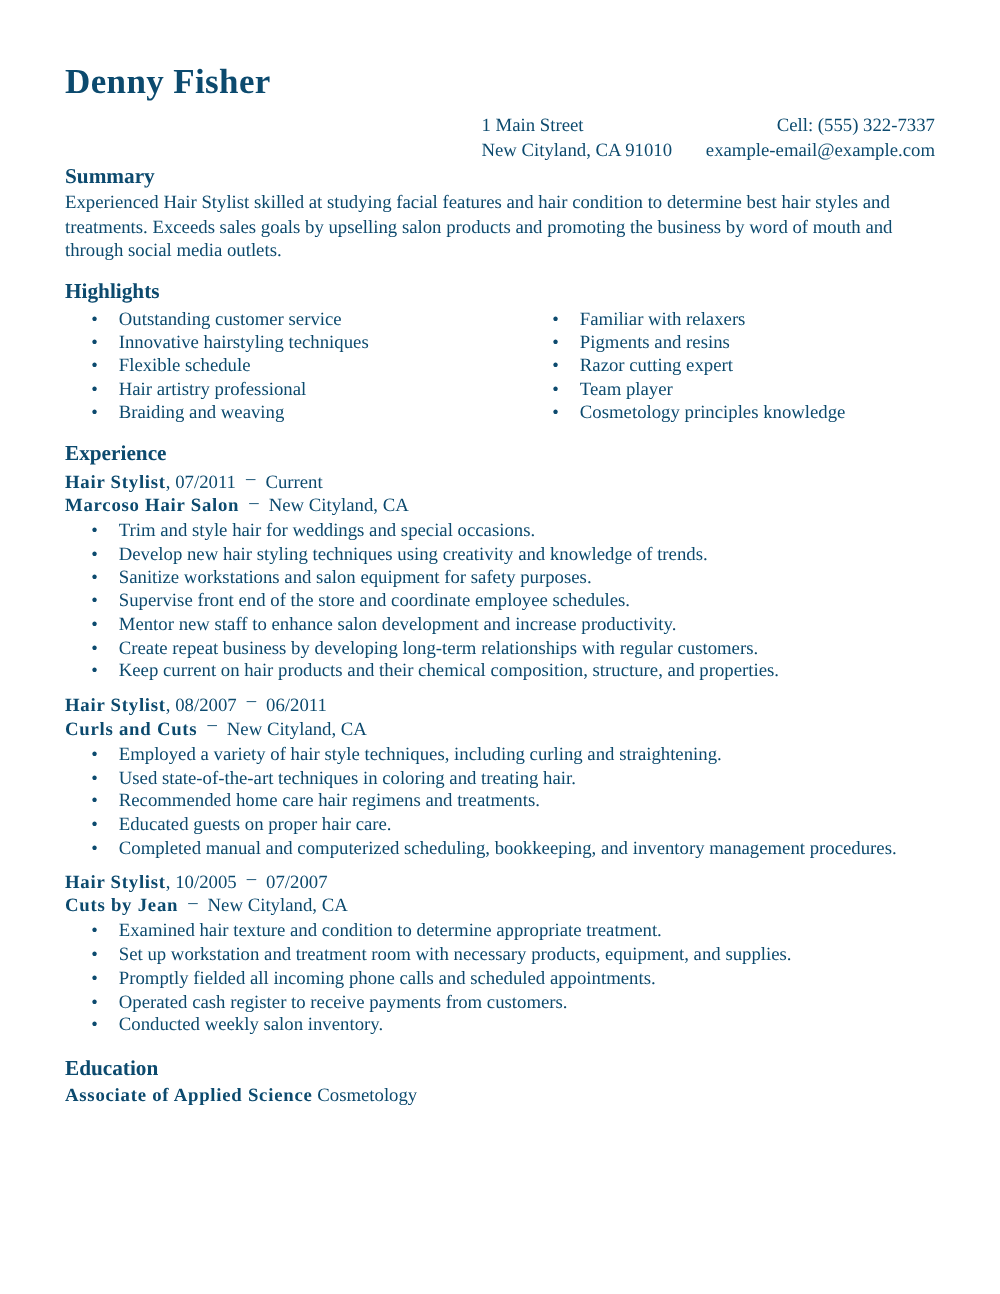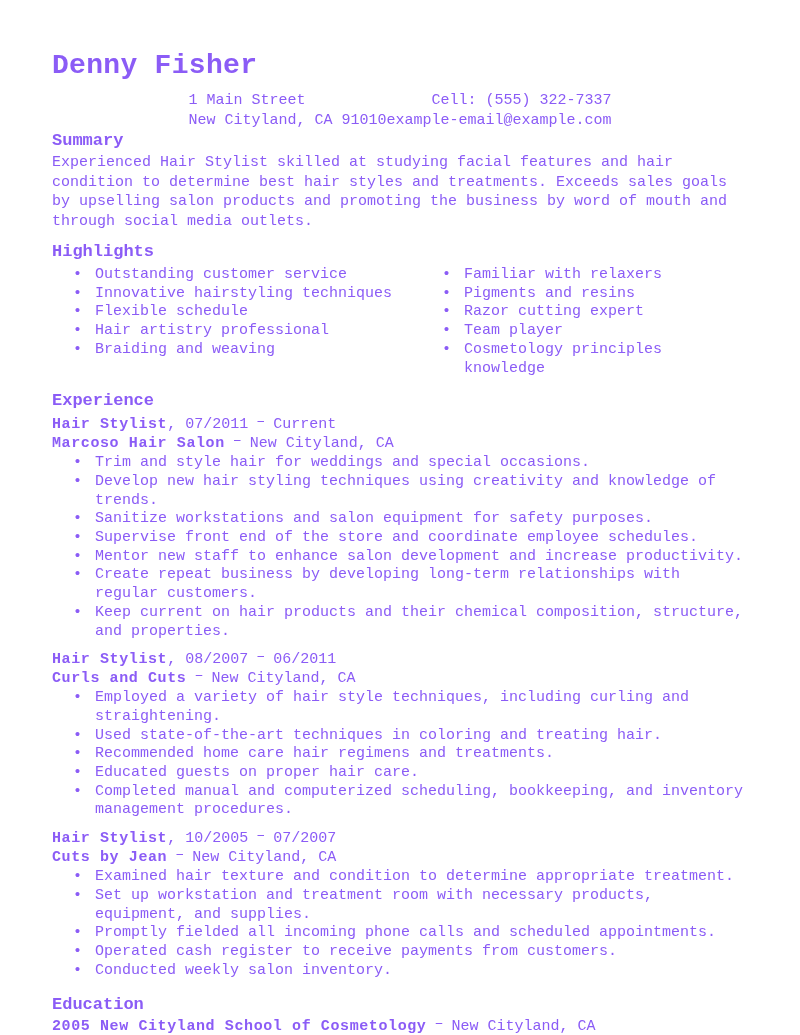--- a/index.html
+++ b/index.html
@@ -2,37 +2,38 @@
 <html><head>
 <meta charset="utf-8">
 <style>
   html, body { margin: 0; padding: 0; background: #ffffff; }
   .page {
     width: 800px;
     height: 1035px;
     box-sizing: border-box;
     padding: 50px 52px 0 52px;
     background: #ffffff;
-    font-family: Liberation Mono, monospace;
+    font-family: Liberation Serif, serif;
     font-size: 15px;
     line-height: 19px;
-    color: #8b5cf6;
+    color: #0c4a6e;
     overflow: hidden;
   }
   h1.name {
     margin: 0;
     font-size: 28px;
     line-height: 32px;
     font-weight: bold;
     letter-spacing: 0.3px;
   }
   .contact-row {
     display: flex;
-    justify-content: center;
+    justify-content: flex-end;
     margin-top: 9px;
+    gap: 27px;
   }
   .contact-row p { margin: 0; line-height: 20px; }
   .contact-right { text-align: right; }
 
   h2.sh {
     font-size: 17px;
     line-height: 20px;
     font-weight: bold;
     margin: 0;
   }
@@ -158,18 +159,17 @@
         <li>Set up workstation and treatment room with necessary products, equipment, and supplies.</li>
         <li>Promptly fielded all incoming phone calls and scheduled appointments.</li>
         <li>Operated cash register to receive payments from customers.</li>
         <li>Conducted weekly salon inventory.</li>
       </ul>
     </article>
   </section>
 
   <section class="sec-education">
     <h2 class="sh">Education</h2>
-    <p class="edu-line"><span class="b ls">2005 New Cityland School of Cosmetology</span><span class="dash">–</span><span>New Cityland, CA</span></p>
     <p class="edu-line"><span class="b ls">Associate of Applied Science</span>
       <span>Cosmetology</span></p>
   </section>
 
 </div>
 
 </body></html>

